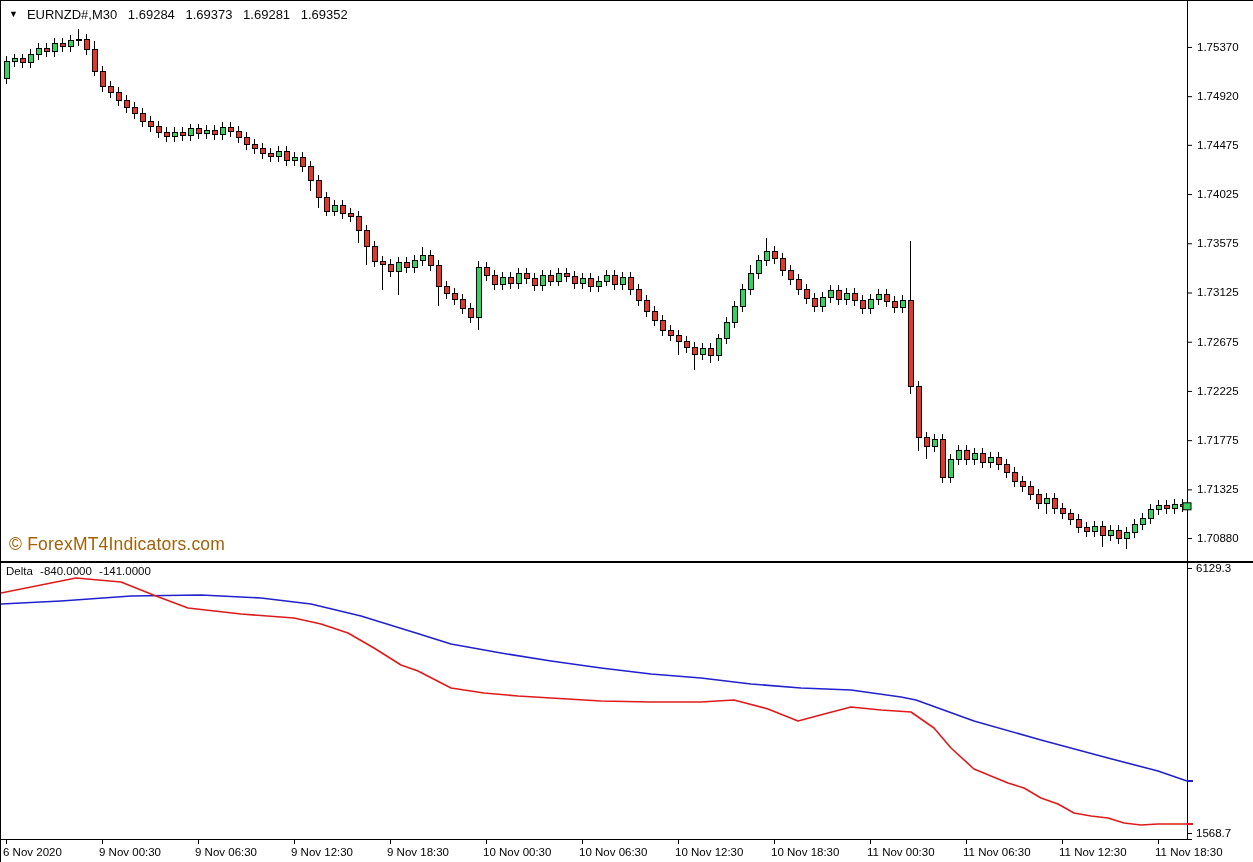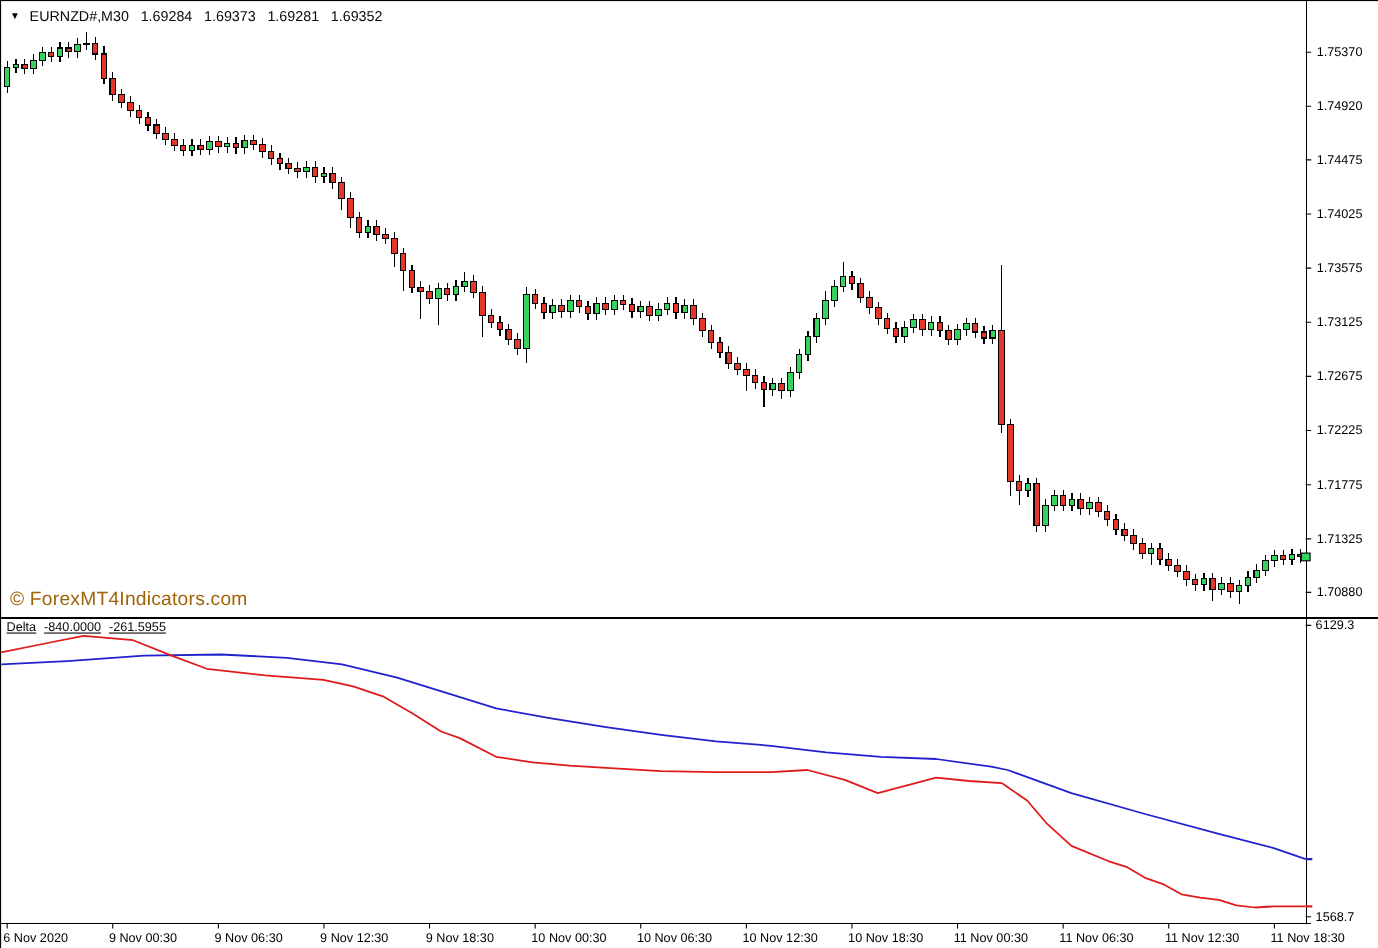--- a/index.html
+++ b/index.html
@@ -26,21 +26,21 @@
   .chart-title span.q{margin-right:7px;}
   .watermark{
     position:absolute;left:8px;top:533px;
     font-size:17.5px;color:#a16207;letter-spacing:.2px;
     white-space:nowrap;z-index:5;
   }
   .indicator-label{
     position:absolute;left:5px;top:564px;
     font-size:11.5px;color:#0a0a0a;white-space:nowrap;z-index:5;
   }
-  .indicator-label span{margin-right:4px;text-decoration:underline;}
+  .indicator-label span{margin-right:4px;}
   text{font-family:"Liberation Sans","DejaVu Sans",sans-serif;fill:#000;}
 </style>
 </head>
 <body>
 
 <div class="window">
 
   <svg id="cv" width="1253" height="862" viewBox="0 0 1253 862">
     <g id="g-candles" shape-rendering="crispEdges">
         <line x1="5.5" y1="54.68750000000136" x2="5.5" y2="83.1250000000007" stroke="#000000" stroke-width="1"></line>
@@ -418,16 +418,16 @@
     <span class="q">1.69373</span>
     <span class="q">1.69281</span>
     <span class="q">1.69352</span>
   </div>
 
   <div class="watermark">© ForexMT4Indicators.com</div>
 
   <div class="indicator-label">
     <span>Delta</span>
     <span>-840.0000</span>
-    <span>-261.5955</span>
+    <span>-141.0000</span>
   </div>
 
 </div>
 
 </body></html>

